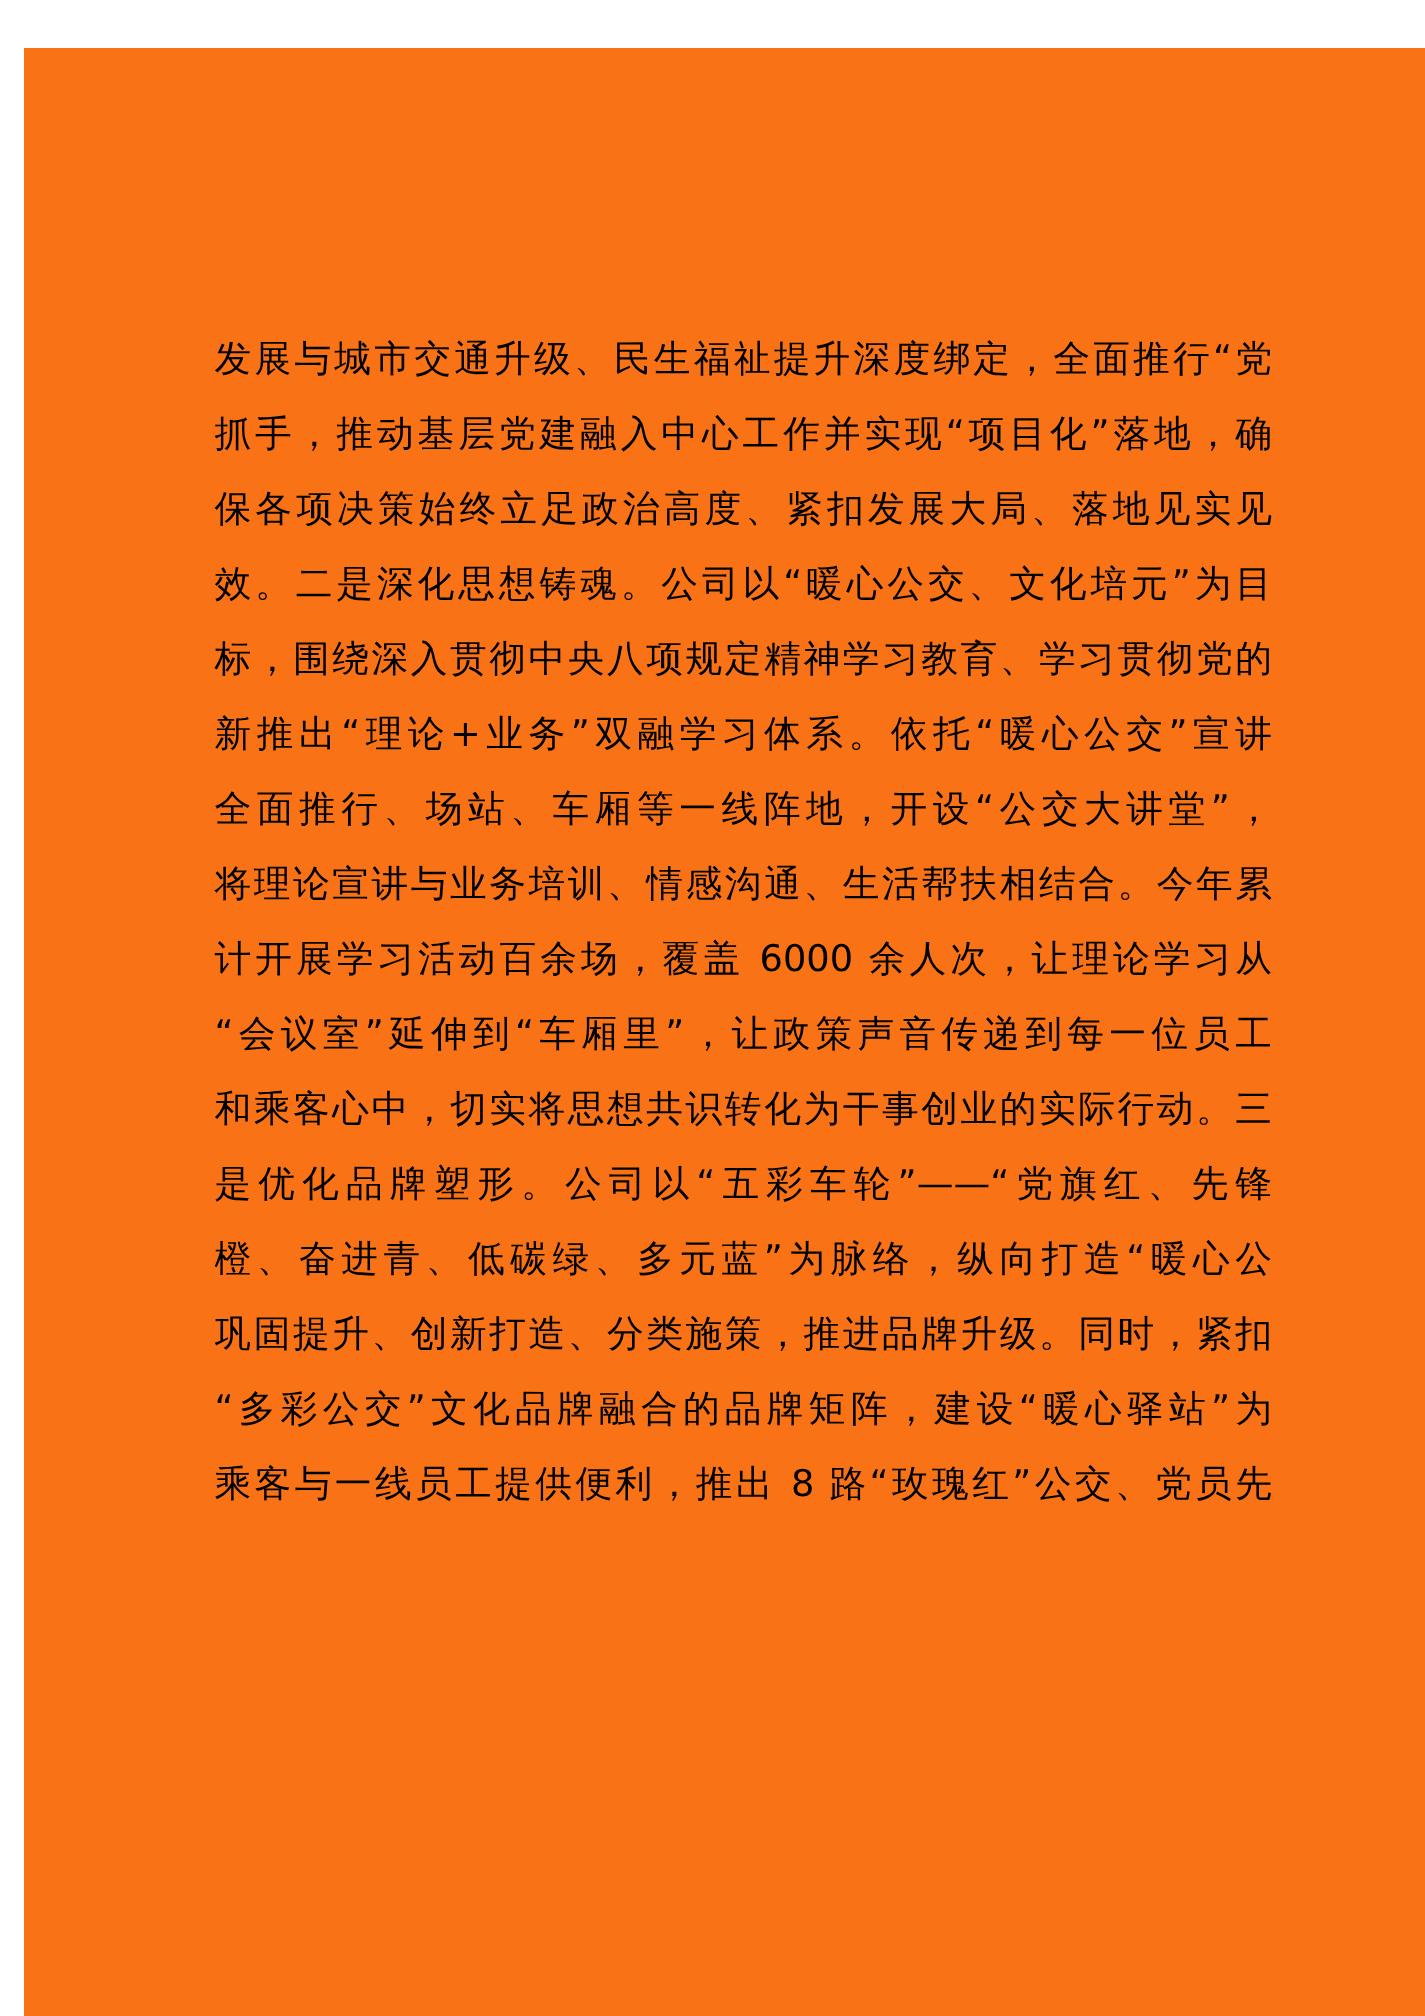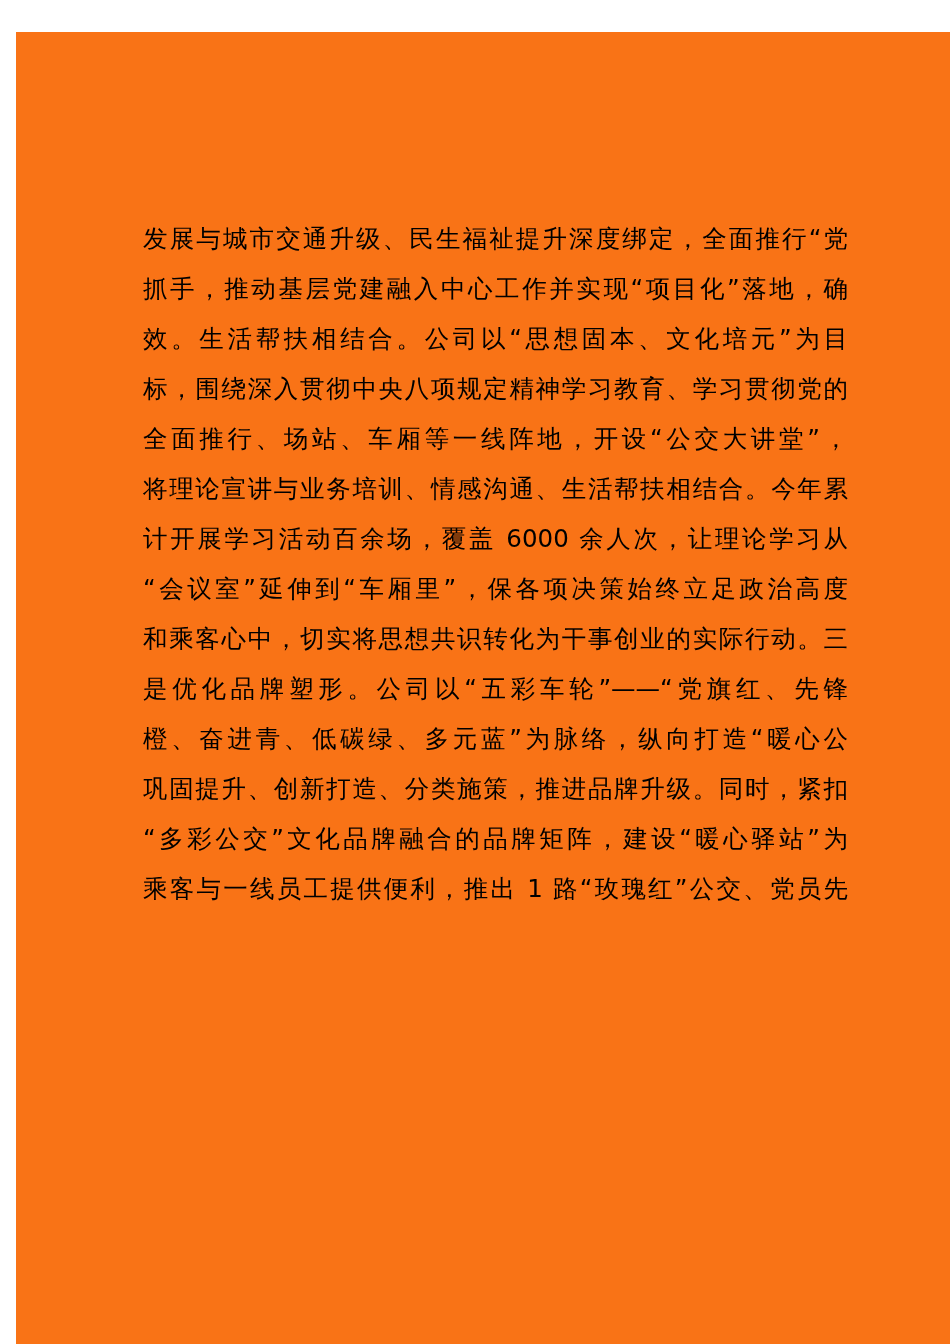--- a/index.html
+++ b/index.html
@@ -43,26 +43,28 @@
       text-align-last: justify;
     }
   </style>
 </head>
 <body>
 
 <div class="page">
   <div class="body-text">
     <span class="line">发展与城市交通升级、民生福祉提升深度绑定，全面推行“党</span>
     <span class="line">抓手，推动基层党建融入中心工作并实现“项目化”落地，确</span>
-    <span class="line">效。生活帮扶相结合。公司以“思想固本、文化培元”为目</span>
+    <span class="line">保各项决策始终立足政治高度、紧扣发展大局、落地见实见</span>
+    <span class="line">效。二是深化思想铸魂。公司以“暖心公交、文化培元”为目</span>
     <span class="line">标，围绕深入贯彻中央八项规定精神学习教育、学习贯彻党的</span>
+    <span class="line">新推出“理论+业务”双融学习体系。依托“暖心公交”宣讲</span>
     <span class="line">全面推行、场站、车厢等一线阵地，开设“公交大讲堂”，</span>
     <span class="line">将理论宣讲与业务培训、情感沟通、生活帮扶相结合。今年累</span>
     <span class="line">计开展学习活动百余场，覆盖 6000 余人次，让理论学习从</span>
-    <span class="line">“会议室”延伸到“车厢里”，保各项决策始终立足政治高度</span>
+    <span class="line">“会议室”延伸到“车厢里”，让政策声音传递到每一位员工</span>
     <span class="line">和乘客心中，切实将思想共识转化为干事创业的实际行动。三</span>
     <span class="line">是优化品牌塑形。公司以“五彩车轮”——“党旗红、先锋</span>
     <span class="line">橙、奋进青、低碳绿、多元蓝”为脉络，纵向打造“暖心公</span>
     <span class="line">巩固提升、创新打造、分类施策，推进品牌升级。同时，紧扣</span>
     <span class="line">“多彩公交”文化品牌融合的品牌矩阵，建设“暖心驿站”为</span>
-    <span class="line last">乘客与一线员工提供便利，推出 1 路“玫瑰红”公交、党员先</span>
+    <span class="line last">乘客与一线员工提供便利，推出 8 路“玫瑰红”公交、党员先</span>
   </div>
 </div>
 
 </body></html>

